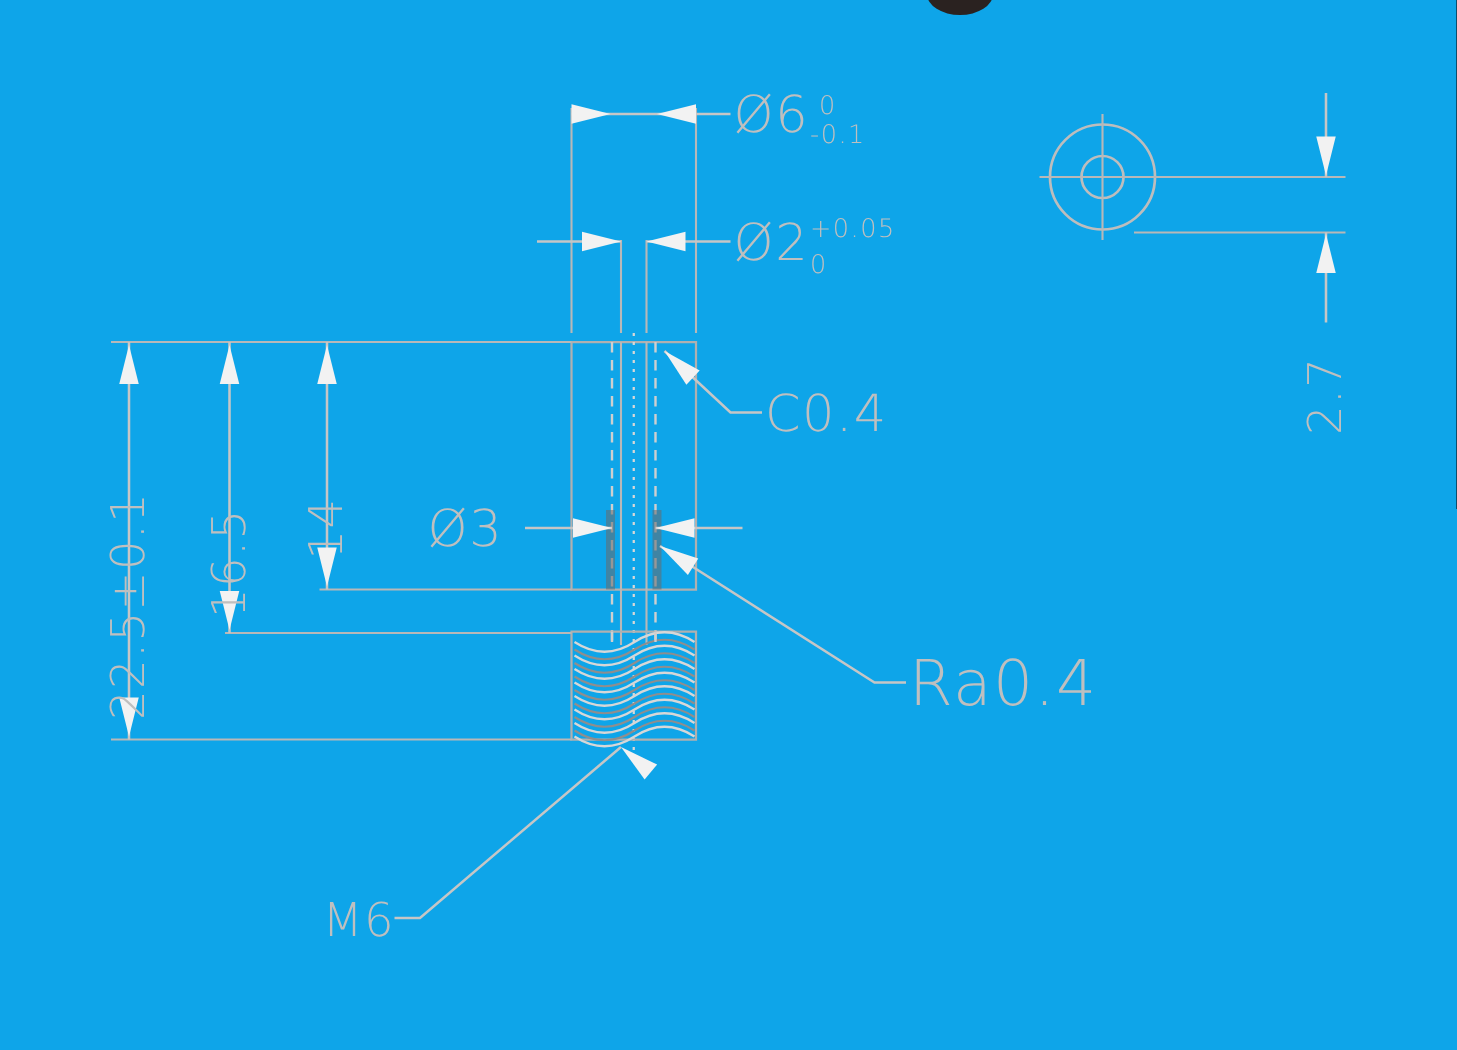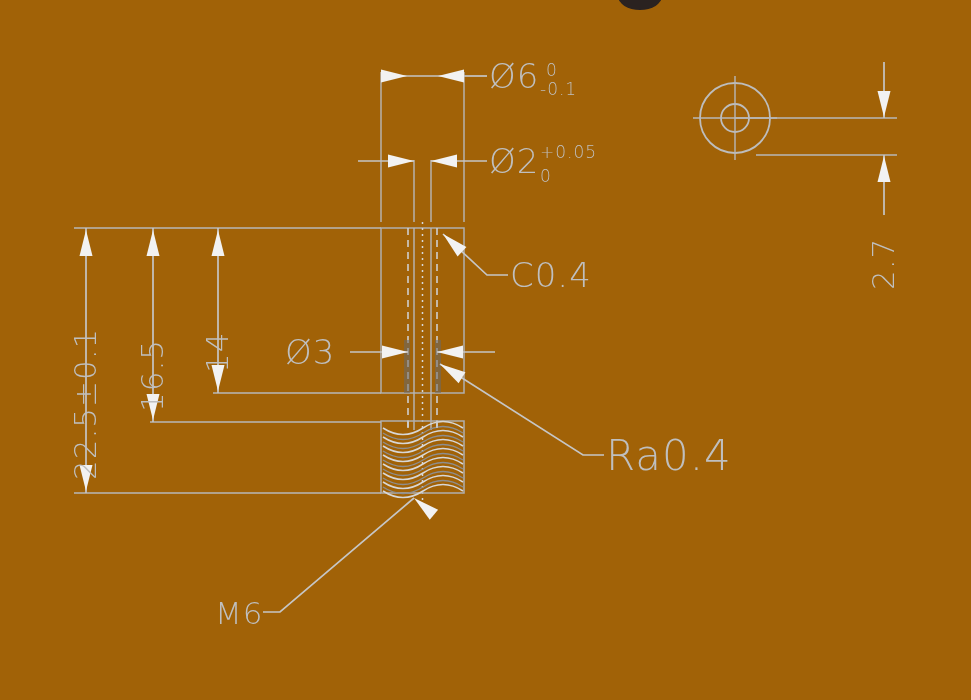--- a/index.html
+++ b/index.html
@@ -1,18 +1,18 @@
 <!DOCTYPE html>
 <html><head>
 <meta charset="utf-8">
 <style>
   html,body{margin:0;padding:0;background:#0d0d0d;}
   body{width:971px;height:700px;overflow:hidden;
        font-family:"DejaVu Sans",sans-serif;}
-  #stage{position:relative;width:971px;height:700px;background:#a16207;}
+  #stage{position:relative;width:971px;height:700px;background:#0ea5e9;}
   svg{display:block;width:971px;height:700px;}
   .ln{stroke:#c6c6c6;stroke-width:1.7;fill:none;stroke-linecap:butt;}
   .ln-thin{stroke:#b8b8b8;stroke-width:1.4;fill:none;}
   .ln-body{stroke:#b0b0b0;stroke-width:1.5;fill:none;}
   .hid{stroke:#cfcfcf;stroke-width:1.6;fill:none;stroke-dasharray:7 5;}
   .ctr{stroke:#d8d8d8;stroke-width:1.5;fill:none;stroke-dasharray:2 4;}
   .circ{stroke:#bdbdbd;stroke-width:1.8;fill:none;}
   .arw{fill:#f2f2f2;stroke:none;}
   .thr{stroke:#d7d7d7;stroke-width:1.5;fill:none;}
   .thr-d{stroke:#8e8e8e;stroke-width:1.4;fill:none;}

